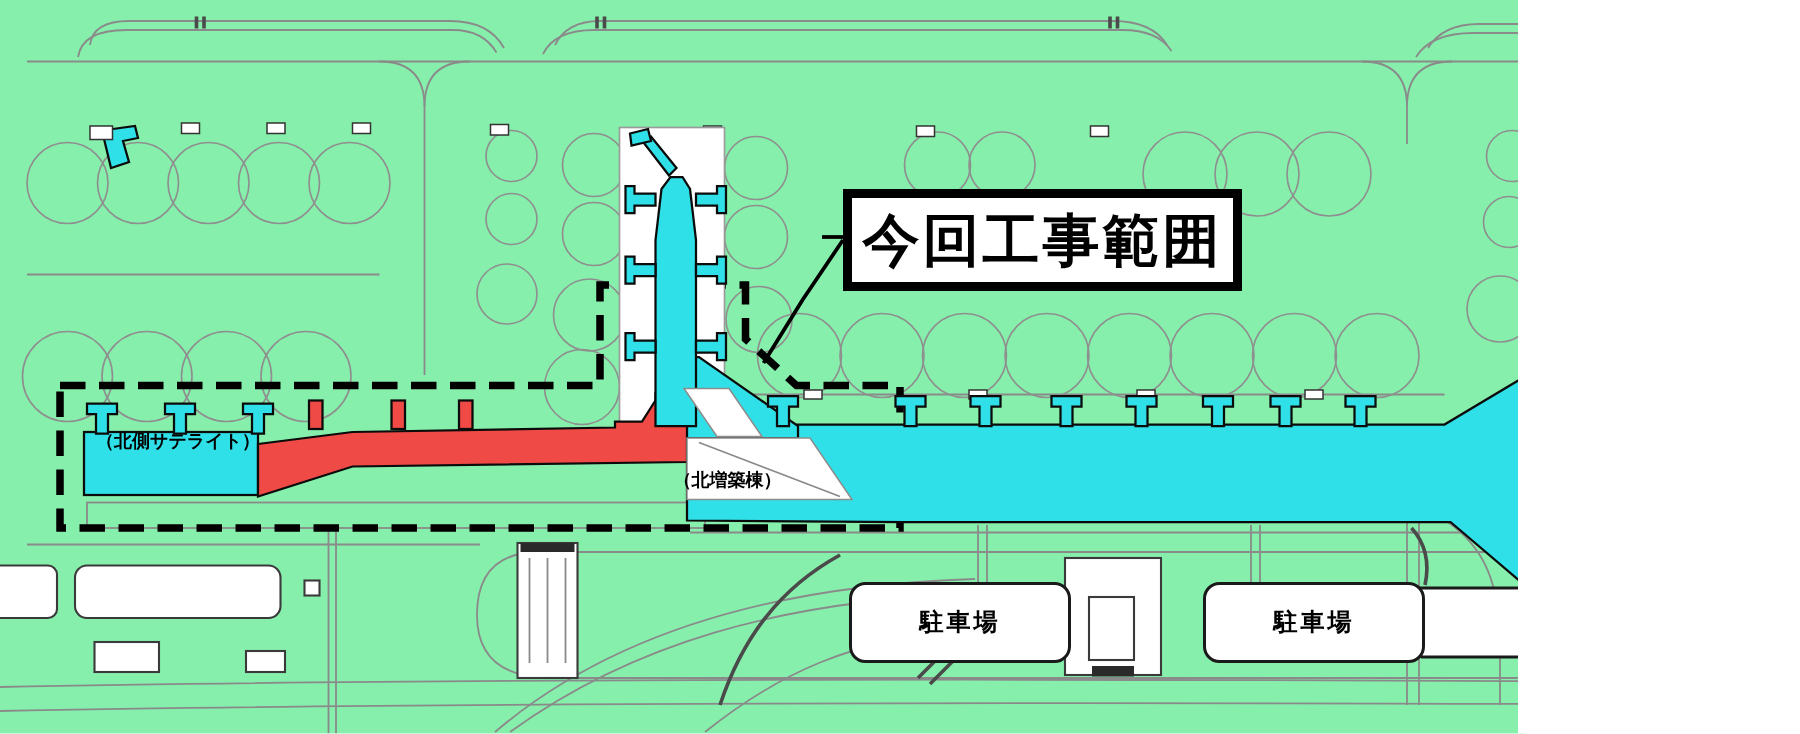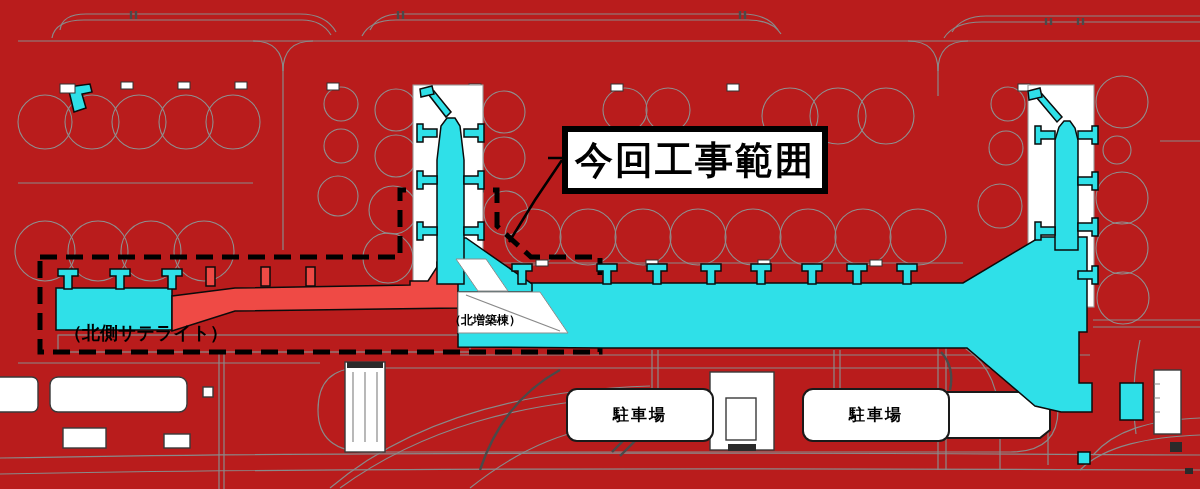--- a/index.html
+++ b/index.html
@@ -1,17 +1,17 @@
 <!DOCTYPE html>
 <html style="--existing-building: #2fe0e8; --construction-area: #ef4a45; --boundary-line: #000000; --road-line: #8a8a8a; --building-outline: #1a1a1a;"><head>
 <meta charset="utf-8">
 <style>
   html,body{margin:0;padding:0;background:#fff;}
   #stage{
-    position:relative;width:1200px;height:489px;background:#b91c1c;overflow:hidden;
+    position:relative;width:1012px;height:489px;background:#86efac;overflow:hidden;
     font-family:"Liberation Sans","DejaVu Sans",sans-serif;
   }
   #plan{position:absolute;left:0;top:0;}
   
   .road{fill:none;stroke:var(--road-line,#8a8a8a);stroke-width:1.2;}
   .roadD{fill:none;stroke:#4a4a4a;stroke-width:2.4;}
   .circ{fill:none;stroke:#8f8f8f;stroke-width:1.1;}
   .tiny{fill:#fff;stroke:#333;stroke-width:1;}
   .bayrect{fill:#fff;stroke:#9a9a9a;stroke-width:1.1;}
   .cyan{fill:var(--existing-building,#2fe0e8);stroke:#0b0b0b;stroke-width:1.5;}
@@ -25,21 +25,21 @@
   
   .lbl{position:absolute;color:#000;white-space:nowrap;}
   #scope-box{
     position:absolute;left:562px;top:126px;width:254px;height:56px;
     background:#fff;border:6px solid #000;display:flex;align-items:center;justify-content:center;
     font-size:38px;font-weight:bold;letter-spacing:2px;
   }
   #terminal-lbl{position:absolute;left:640px;top:296px;width:256px;text-align:center;}
   #terminal-lbl .main{font-size:19px;font-weight:bold;letter-spacing:1px;}
   #terminal-lbl .sub{font-size:13px;font-weight:bold;margin-top:1px;}
-  #sat-lbl{left:64px;top:321px;font-size:18px;font-weight:bold;}
+  #sat-lbl{left:64px;top:286px;font-size:12px;font-weight:bold;}
   #annex-lbl{left:449px;top:312px;font-size:12px;font-weight:bold;}
   .parking-lbl{position:absolute;display:flex;align-items:center;justify-content:center;
     font-size:16px;font-weight:bold;letter-spacing:2px;}
   #park1{left:567px;top:389px;width:146px;height:52px;}
   #park2{left:803px;top:389px;width:146px;height:52px;}
 </style>
 </head>
 <body>
 
 <div id="stage">

